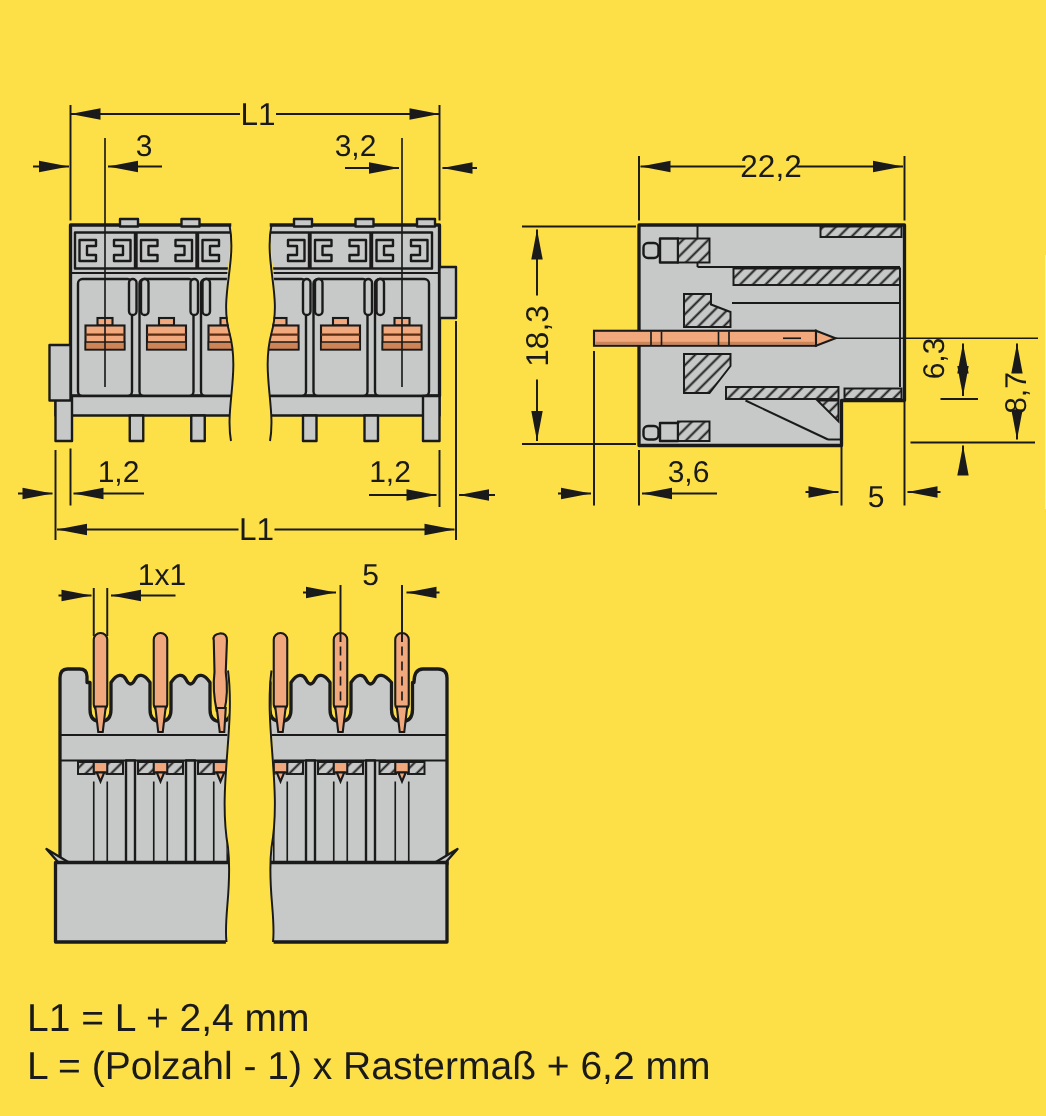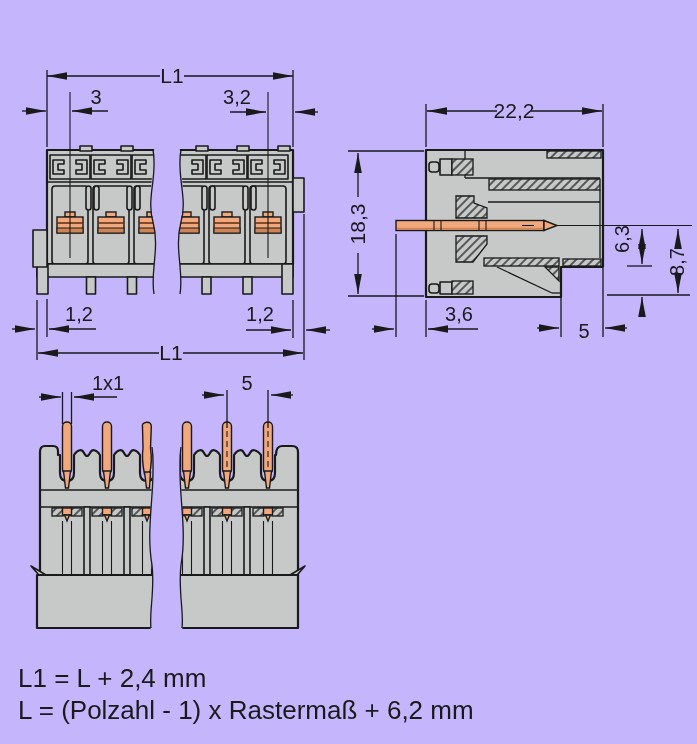--- a/index.html
+++ b/index.html
@@ -1,16 +1,16 @@
 <!DOCTYPE html>
 <html><head>
 <meta charset="utf-8">
 <style>
   html,body{margin:0;padding:0;background:#ffffff;}
-  .canvas{position:relative;width:697px;height:744px;background:#c4b5fd;overflow:hidden;}
+  .canvas{position:relative;width:697px;height:744px;background:#fde047;overflow:hidden;}
   svg{display:block;}
   text{font-family:"Liberation Sans","DejaVu Sans",sans-serif;fill:#1a1a1a;}
   .t20{font-size:20px;}
   .t21{font-size:21px;}
   .t26{font-size:26px;}
   .mid{text-anchor:middle;}
   .o2{stroke:#1a1a1a;stroke-width:2.2;fill:#c6c9c8;stroke-linejoin:round;}
   .o15{stroke:#1a1a1a;stroke-width:1.6;fill:#c6c9c8;stroke-linejoin:round;}
   .i{stroke:#1a1a1a;stroke-width:1.3;fill:none;}
   .h{fill:url(#hatch);stroke:#1a1a1a;stroke-width:1.3;}

